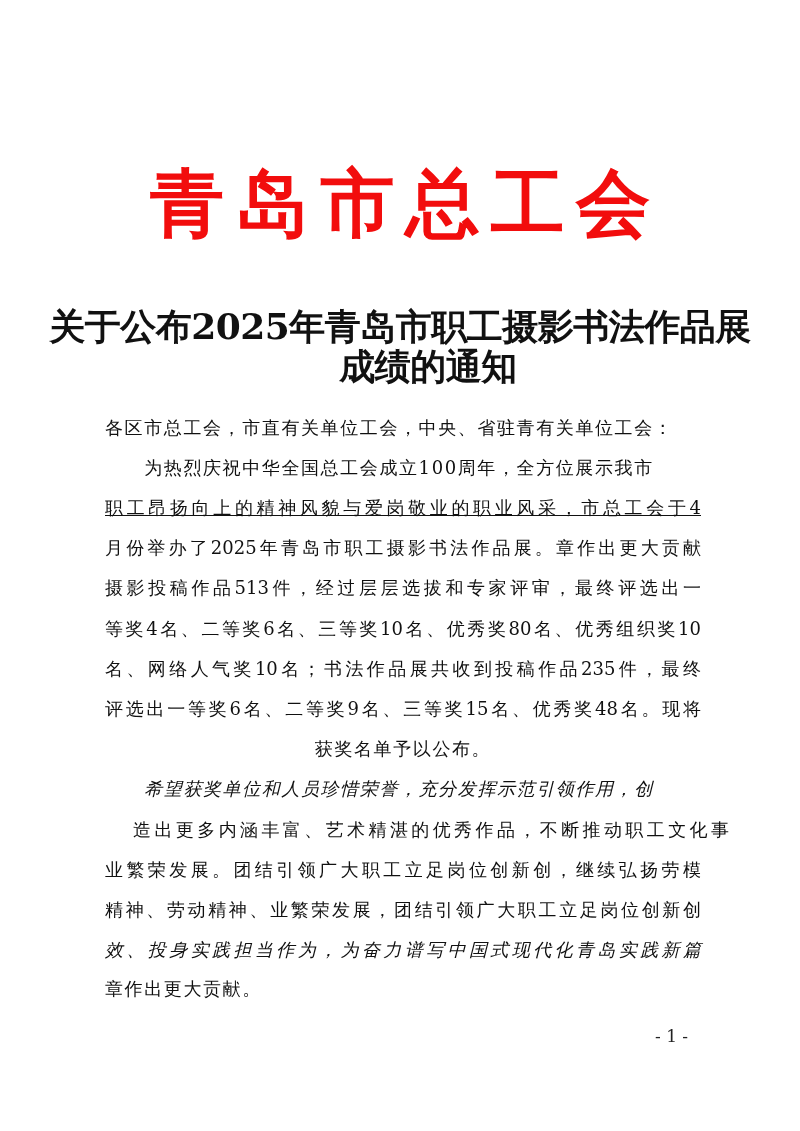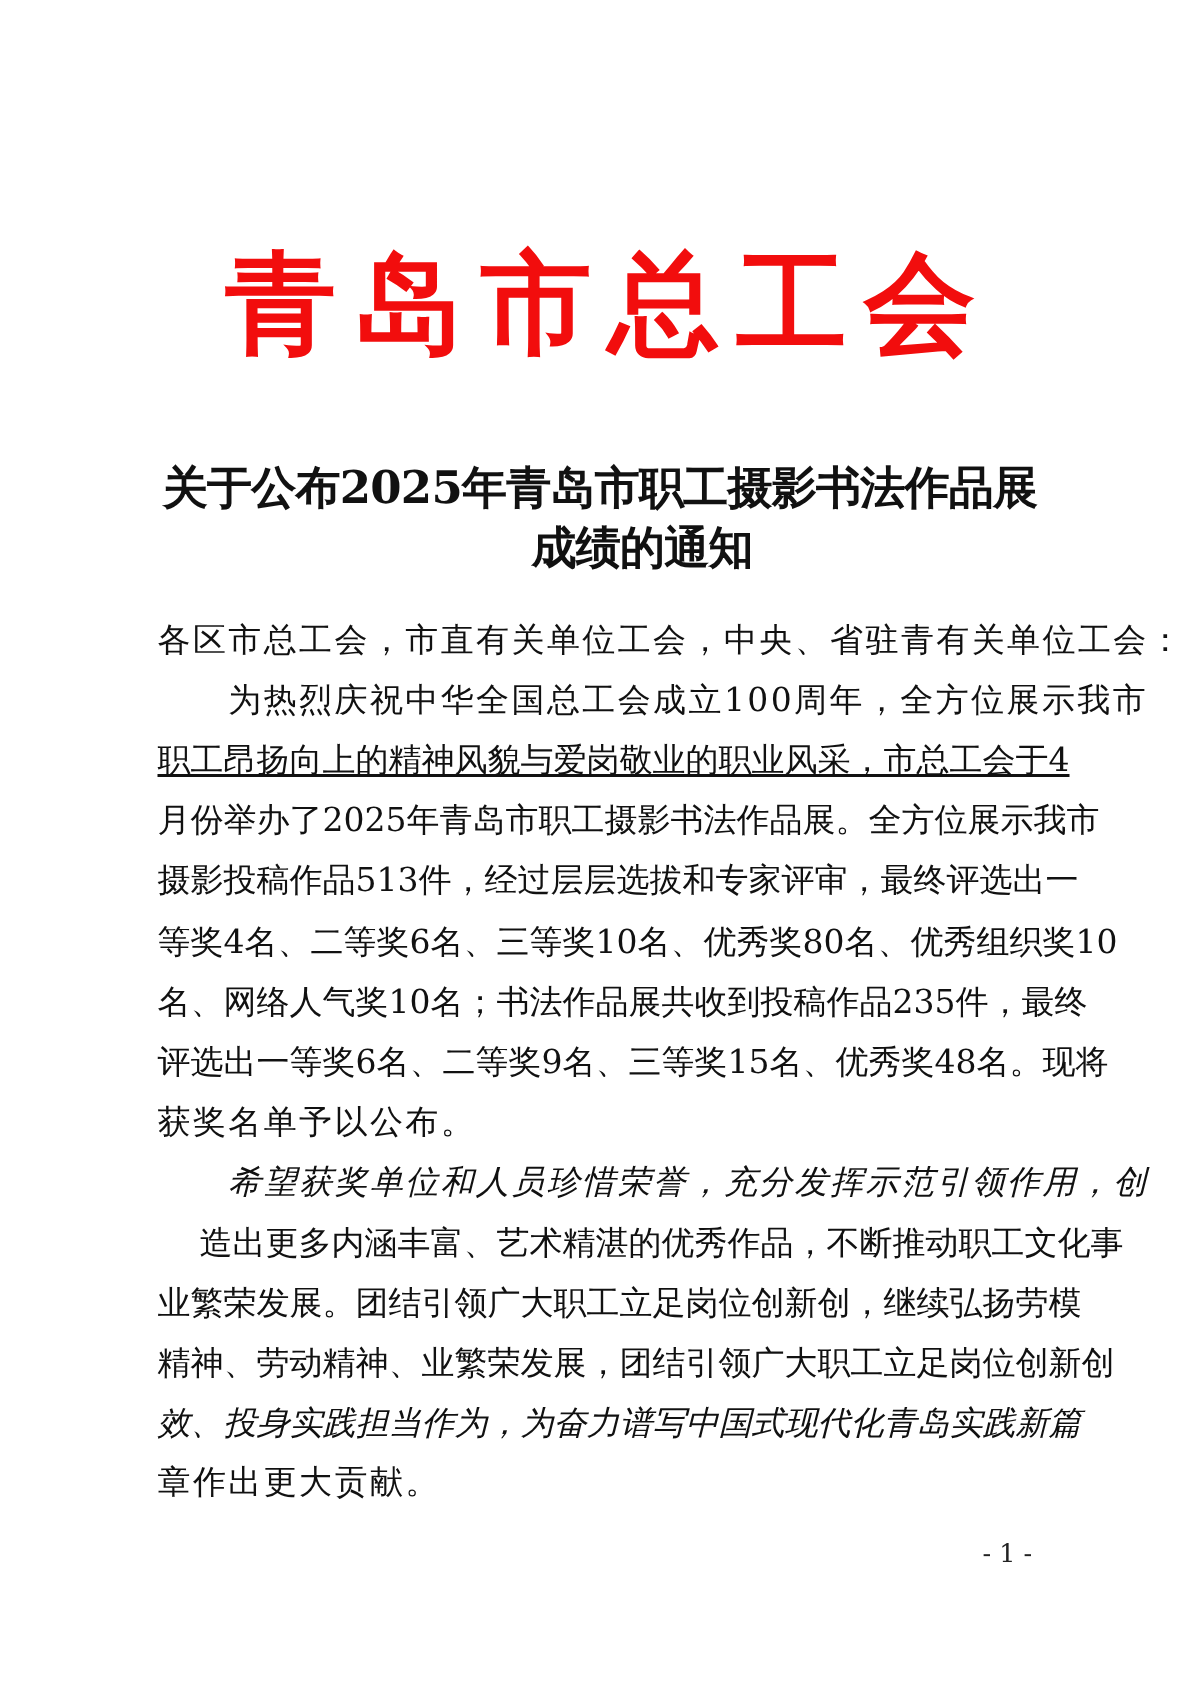--- a/index.html
+++ b/index.html
@@ -3,24 +3,24 @@
 <meta charset="utf-8">
 <style>
   html, body { margin:0; padding:0; background:#ffffff; }
   body { width:800px; height:1131px; position:relative; overflow:hidden;
          font-family: "DejaVu Serif", "Liberation Serif", serif; color:#111; }
   .masthead { position:absolute; left:150px; top:158px; width:500px; height:90px;
               display:flex; justify-content:space-between; align-items:center; }
   .masthead span { color:#f20d0d; font-size:74px; font-weight:bold; line-height:90px;
                    font-family: "DejaVu Serif", "Liberation Serif", serif; }
   .title { position:absolute; left:0; width:800px; text-align:center;
-           font-size:30px; font-weight:bold; line-height:40px; letter-spacing:-0.5px; }
+           font-size:36px; font-weight:bold; line-height:40px; letter-spacing:-0.5px; }
   .t1 { top:306px; }
   .t2 { top:346px;margin-left:28px; }
-  .line { position:absolute; left:105px; width:596px; height:40px; font-size:22px;
+  .line { position:absolute; left:105px; width:596px; height:40px; font-size:18px;
           line-height:40px; white-space:nowrap; letter-spacing:1.6px; }
   .line.just { text-align:justify; text-align-last:justify; letter-spacing:0; }
   .pagenum { position:absolute; left:655px; top:1026px; font-size:17px; color:#222; }
 </style>
 </head>
 <body>
 
 <div class="masthead">
   <span>青</span>
   <span>岛</span>
@@ -30,26 +30,26 @@
   <span>会</span>
 </div>
 
 <div class="title t1">关于公布2025年青岛市职工摄影书法作品展</div>
 <div class="title t2">成绩的通知</div>
 
 <div>
   <div class="line" style="top:408px;">各区市总工会，市直有关单位工会，中央、省驻青有关单位工会：</div>
   <div class="line" style="top:448px;">　　为热烈庆祝中华全国总工会成立100周年，全方位展示我市</div>
   <div class="line just" style="top:488px;text-decoration:underline;">职工昂扬向上的精神风貌与爱岗敬业的职业风采，市总工会于4</div>
-  <div class="line just" style="top:528px;">月份举办了2025年青岛市职工摄影书法作品展。全方位展示我市</div>
+  <div class="line just" style="top:528px;">月份举办了2025年青岛市职工摄影书法作品展。章作出更大贡献</div>
   <div class="line just" style="top:568px;">摄影投稿作品513件，经过层层选拔和专家评审，最终评选出一</div>
   <div class="line just" style="top:609px;">等奖4名、二等奖6名、三等奖10名、优秀奖80名、优秀组织奖10</div>
   <div class="line just" style="top:649px;">名、网络人气奖10名；书法作品展共收到投稿作品235件，最终</div>
   <div class="line just" style="top:689px;">评选出一等奖6名、二等奖9名、三等奖15名、优秀奖48名。现将</div>
-  <div class="line" style="top:729px;">获奖名单予以公布。</div>
+  <div class="line" style="top:729px;text-align:center;">获奖名单予以公布。</div>
   <div class="line" style="top:769px;font-style:italic;">　　希望获奖单位和人员珍惜荣誉，充分发挥示范引领作用，创</div>
   <div class="line just" style="top:810px;margin-left:28px;">造出更多内涵丰富、艺术精湛的优秀作品，不断推动职工文化事</div>
   <div class="line just" style="top:850px;">业繁荣发展。团结引领广大职工立足岗位创新创，继续弘扬劳模</div>
   <div class="line just" style="top:890px;">精神、劳动精神、业繁荣发展，团结引领广大职工立足岗位创新创</div>
   <div class="line just" style="top:930px;font-style:italic;">效、投身实践担当作为，为奋力谱写中国式现代化青岛实践新篇</div>
   <div class="line" style="top:970px;font-family:Liberation Mono, monospace;">章作出更大贡献。</div>
 </div>
 
 <div class="pagenum">- 1 -</div>
 

